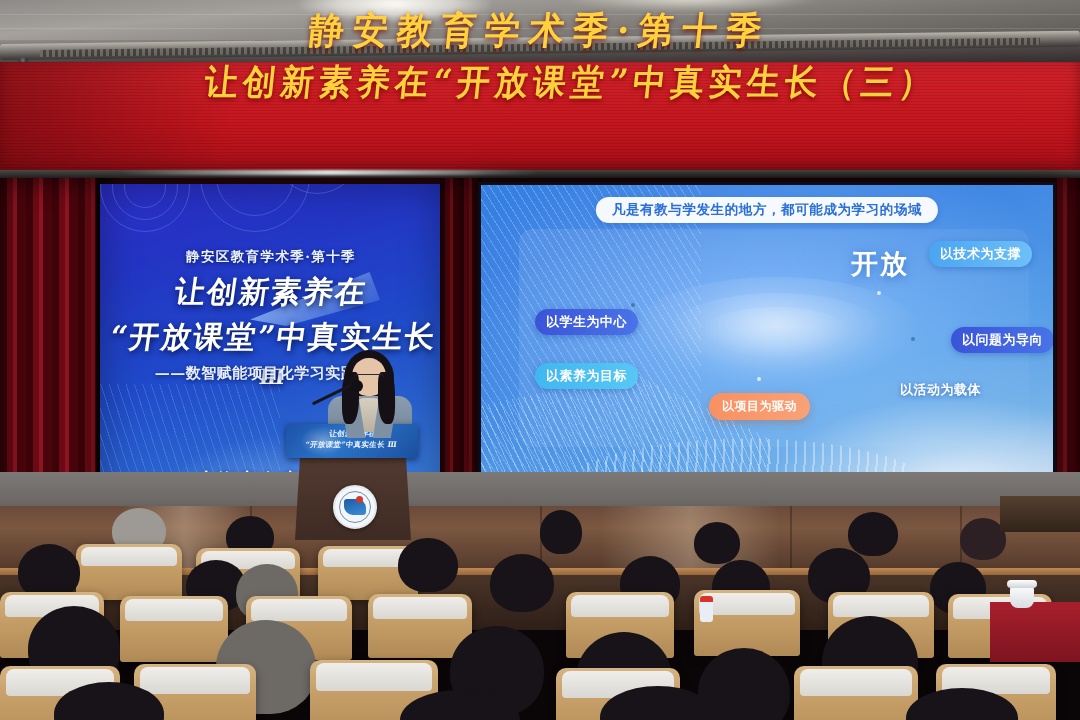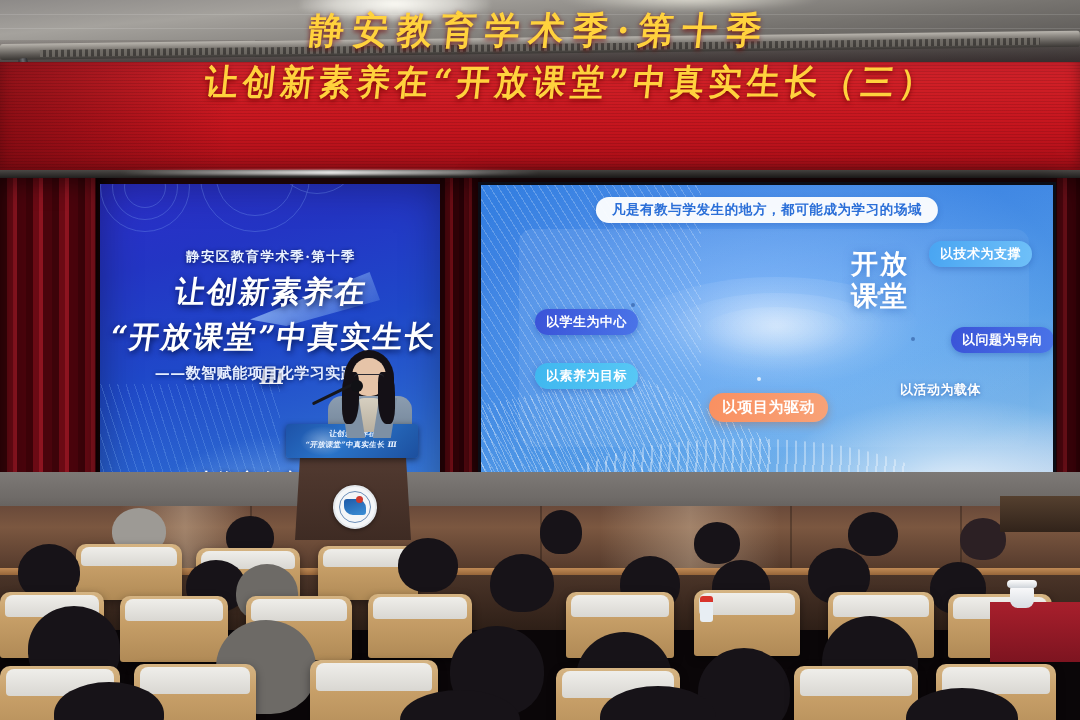--- a/index.html
+++ b/index.html
@@ -143,21 +143,21 @@
     color:#ffffff; font-weight:bold; font-size:27px; line-height:1.18; letter-spacing:2px;
     text-shadow:0 2px 10px rgba(20,80,180,.55); }
 
   .tag { position:absolute; border-radius:13px; padding:4px 11px; white-space:nowrap;
     color:#ffffff; font-size:13px; font-weight:bold; letter-spacing:.5px;
     box-shadow:0 2px 6px rgba(15,60,150,.30); }
   .tag-deep { background:linear-gradient(100deg,#3a53d8,#4a74e8); }
   .tag-cyan { background:linear-gradient(100deg,#3fb7ef,#58c8f5); }
   .tag-sky  { background:linear-gradient(100deg,#49a5f2,#6fc0f8); }
   .tag-plain{ background:none; box-shadow:none; text-shadow:0 1px 5px rgba(20,70,160,.6); }
-  .tag-orange{ background:linear-gradient(100deg,#f99061,#f8a277); font-size:15px; padding:5px 13px;
+  .tag-orange{ background:linear-gradient(100deg,#f99061,#f8a277); font-size:12px; padding:5px 13px;
     border-radius:15px; box-shadow:0 3px 9px rgba(190,85,30,.35); }
   .dot { position:absolute; width:4px; height:4px; border-radius:50%; background:rgba(255,255,255,.75); }
   .dot-dark { background:rgba(40,80,150,.55); }
 
   
   .wall-gray { position:absolute; left:0; top:472px; width:1080px; height:46px;
     background:linear-gradient(180deg,#7d7976 0%,#6f6b68 55%,#5d5956 100%); }
   .wall-wood { position:absolute; left:0; top:506px; width:1080px; height:76px;
     background:linear-gradient(180deg,#6a4a3a 0%,#7b5740 28%,#5e4131 70%,#49311f 100%); }
   .wood-sheen { position:absolute; background:linear-gradient(90deg,rgba(255,235,205,0),rgba(255,235,205,.30),rgba(255,235,205,0)); }
@@ -312,21 +312,20 @@
       <div class="sc-disc" style="left:186px;top:108px;width:220px;height:80px;"></div>
       <div class="sc-disc" style="left:220px;top:122px;width:150px;height:52px;"></div>
       <div class="sc-wave"></div>
       <div class="sc-wave2"></div>
       <div class="sc-wave3"></div>
 
       <div class="sc-head">凡是有教与学发生的地方，都可能成为学习的场域</div>
 
       <div class="sc-center">
         <div>开放</div>
-        <div>课堂</div>
       </div>
 
       <div class="tag tag-deep" style="left:54px;top:105px;margin-top:19px;">以学生为中心</div>
       <div class="tag tag-cyan" style="left:54px;top:178px;">以素养为目标</div>
       <div class="tag tag-sky" style="left:448px;top:56px;">以技术为支撑</div>
       <div class="tag tag-deep" style="left:470px;top:142px;">以问题为导向</div>
       <div class="tag tag-plain" style="left:408px;top:192px;">以活动为载体</div>
       <div class="tag tag-orange" style="left:228px;top:208px;">以项目为驱动</div>
 
       <div class="dot dot-dark" style="left:150px;top:118px;"></div>

